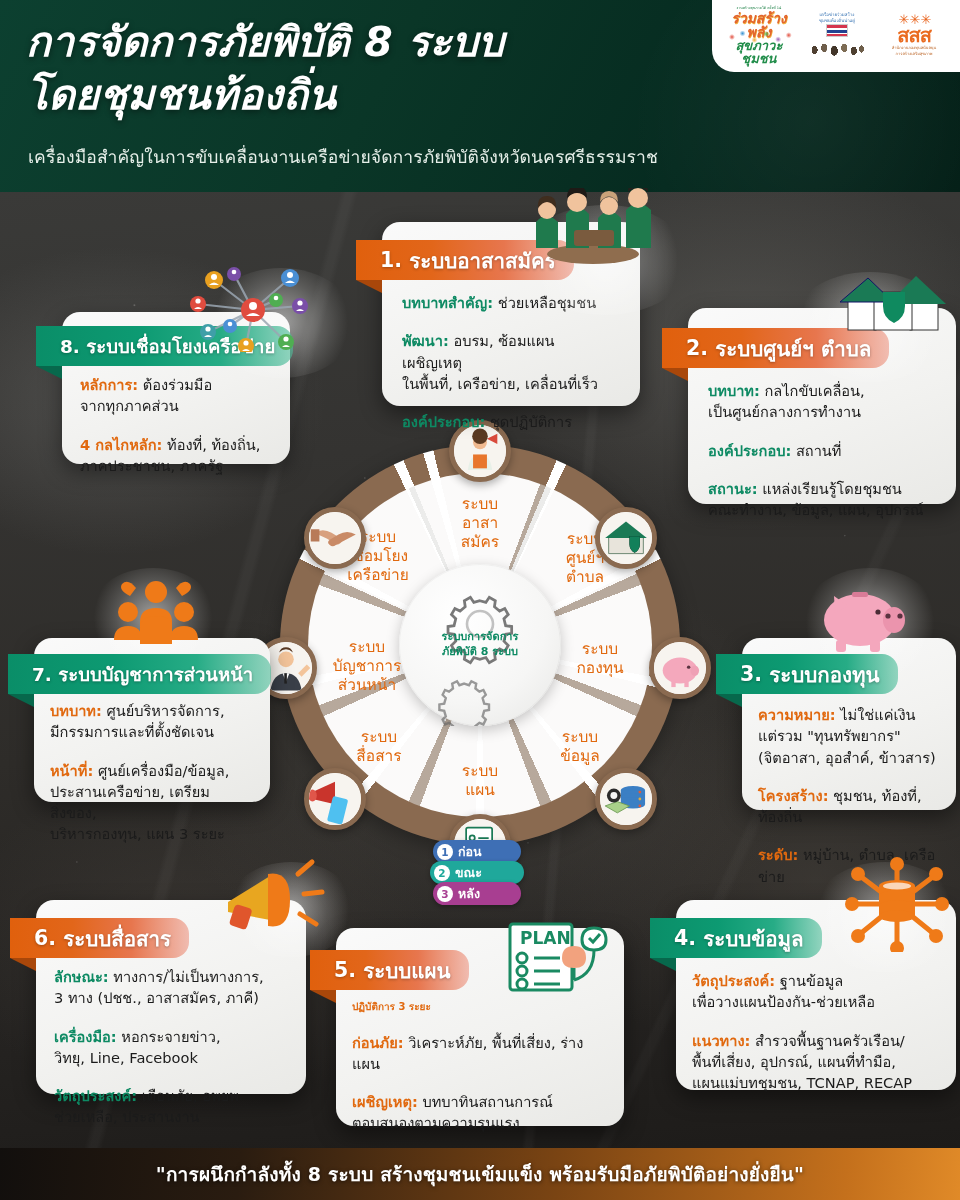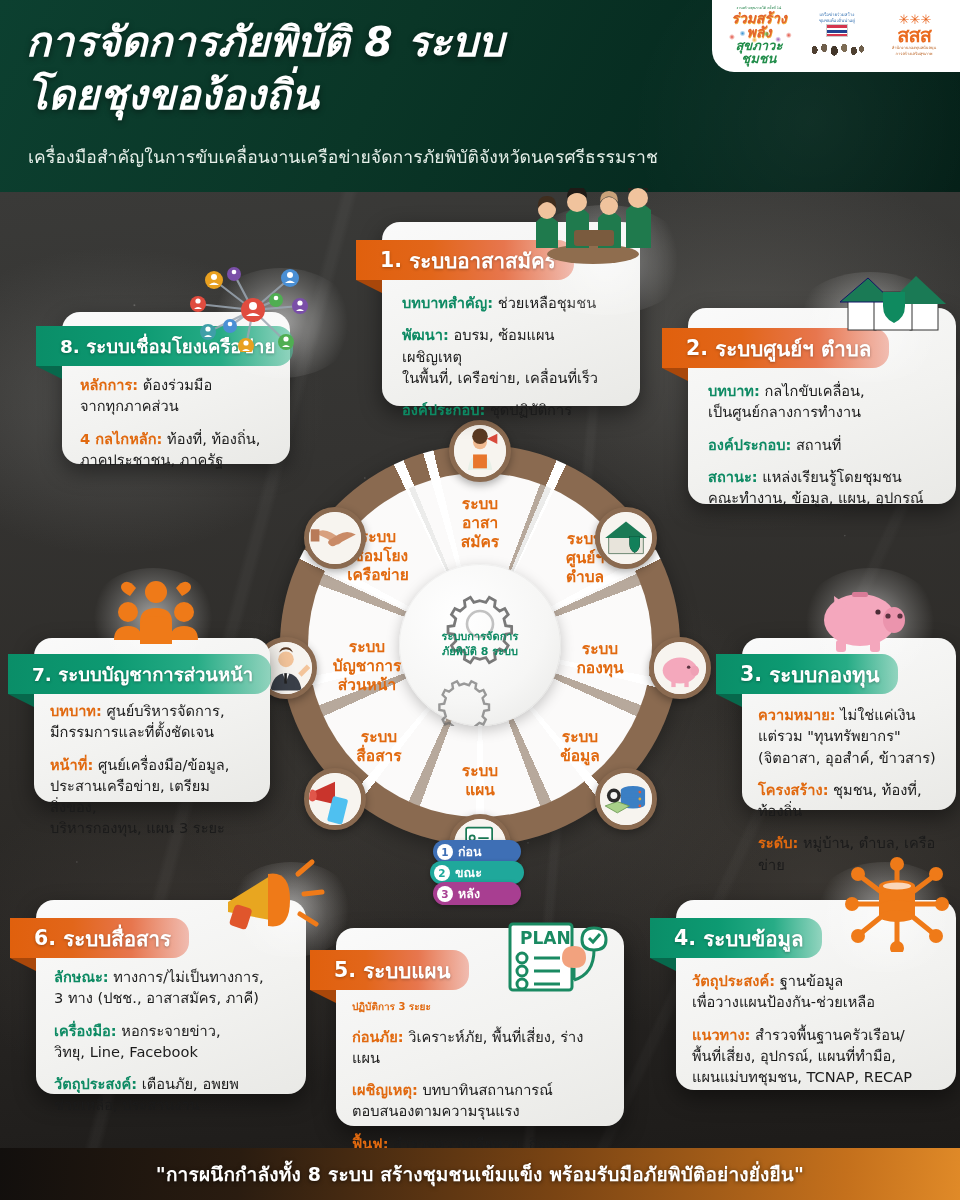--- a/index.html
+++ b/index.html
@@ -142,21 +142,21 @@
   .ribbon .tail {
     position:absolute; left:0; bottom:-13px; width:26px; height:13px;
     clip-path:polygon(0 0,100% 0,100% 100%);
   }
   .ribbon.orange .tail { background:#a9470a; }
   .ribbon.green  .tail { background:#07684c; }
 
   .card-body { position:absolute; left:0; right:0; padding:0 20px; }
   .line { font-size:14.6px; line-height:1.46; color:#1b1b1b; }
   .line .lbl { font-weight:bold; }
-  .line.gap { margin-top:11px; }
+  .line.gap { margin-top:17px; }
   .lbl.g { color:#0d8a63; }
   .lbl.o { color:#e1690f; }
 
   
   .icon-art { position:absolute; z-index:4; pointer-events:none; }
 
   
   .wheel { position:absolute; left:275px; top:440px; width:410px; height:420px; }
   .wheel-ring {
     position:absolute; left:5px; top:5px; width:400px; height:400px;
@@ -196,21 +196,21 @@
     box-shadow:0 4px 14px rgba(0,0,0,.22), inset 0 0 0 1px rgba(0,0,0,.04);
     display:flex; align-items:center; justify-content:center;
   }
   .hub-gears{ position:absolute; left:0; top:0; width:162px; height:162px; opacity:.92; }
   .hub-txt {
     position:relative; z-index:2; text-align:center;
     color:#0d8a63; font-size:11px; font-weight:bold; line-height:1.32;
   }
   .spoke {
     position:absolute; text-align:center; color:#e1690f;
-    font-size:15.5px; font-weight:bold; line-height:1.22; width:104px;
+    font-size:15.5px; font-weight:normal; line-height:1.22; width:104px;
   }
   .node {
     position:absolute; width:62px; height:62px; border-radius:50%;
     background:#ffffff; border:5px solid #8a6a50;
     box-shadow:0 3px 9px rgba(0,0,0,.32);
     overflow:hidden; display:flex; align-items:center; justify-content:center;
     font-size:26px; line-height:1;
   }
   .phase-stack { position:absolute; left:150px; top:400px; width:110px; }
   .phase {
@@ -242,21 +242,21 @@
 
 <div id="page">
 
   <div class="bg"></div>
   <div class="bg-noise"></div>
   <div class="bg-streaks"></div>
 
   <div class="header">
     <div class="h-title">
       <div>การจัดการภัยพิบัติ 8 ระบบ</div>
-      <div>โดยชุงของ้องถิ่น</div>
+      <div>โดยชุมชนท้องถิ่น</div>
     </div>
     <div class="h-sub">เครื่องมือสำคัญในการขับเคลื่อนงานเครือข่ายจัดการภัยพิบัติจังหวัดนครศรีธรรมราช</div>
 
     <div class="logo-panel">
       <div class="logo logo-a">
         <div class="l-top">งานสร้างสุขภาคใต้ ครั้งที่ 14</div>
         <div class="l-dots"></div>
         <div class="l-mid">ร่วมสร้างพลัง</div>
         <div class="l-bot">สุขภาวะชุมชน</div>
       </div>

